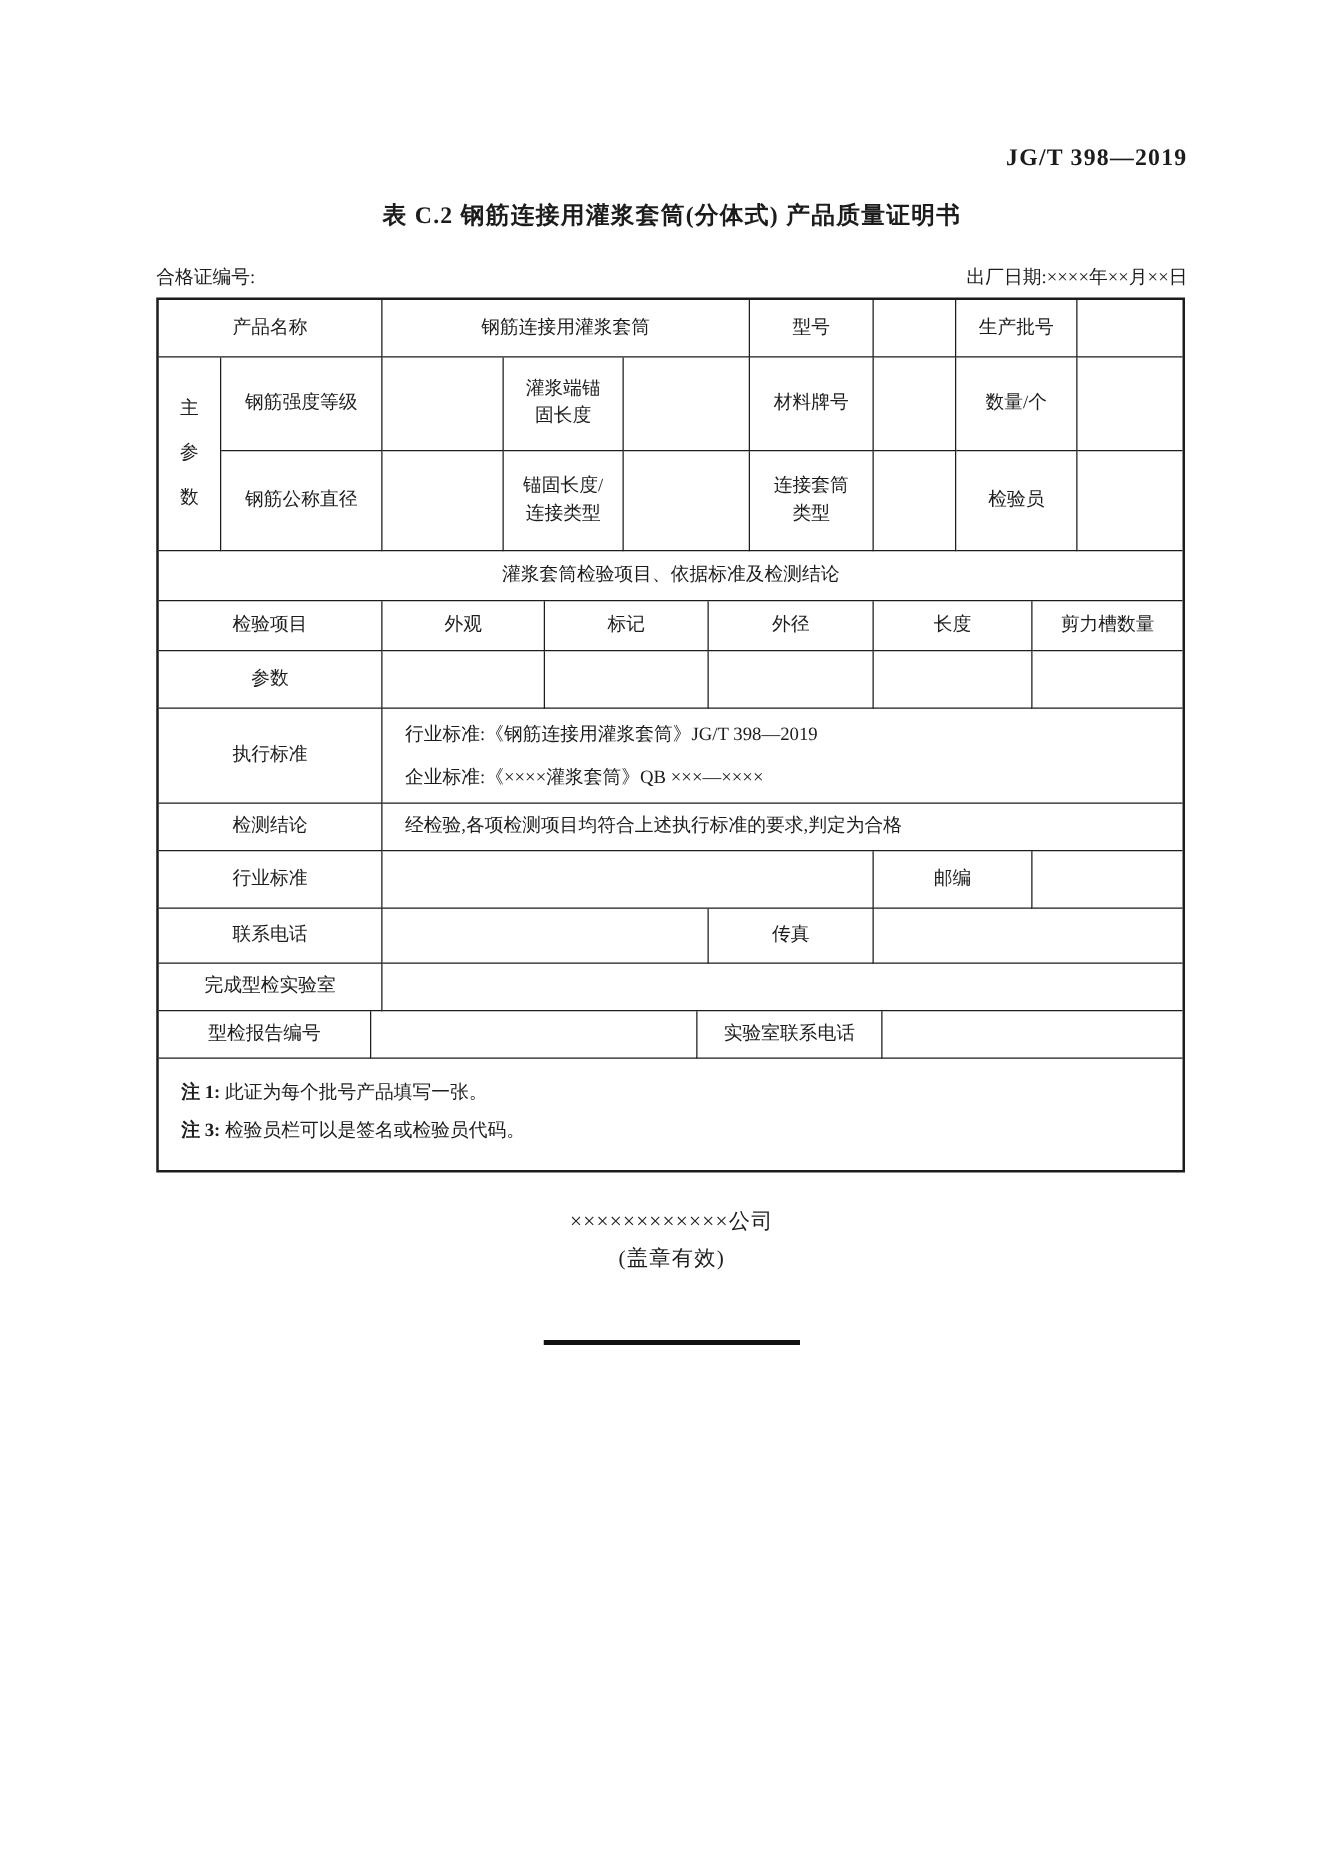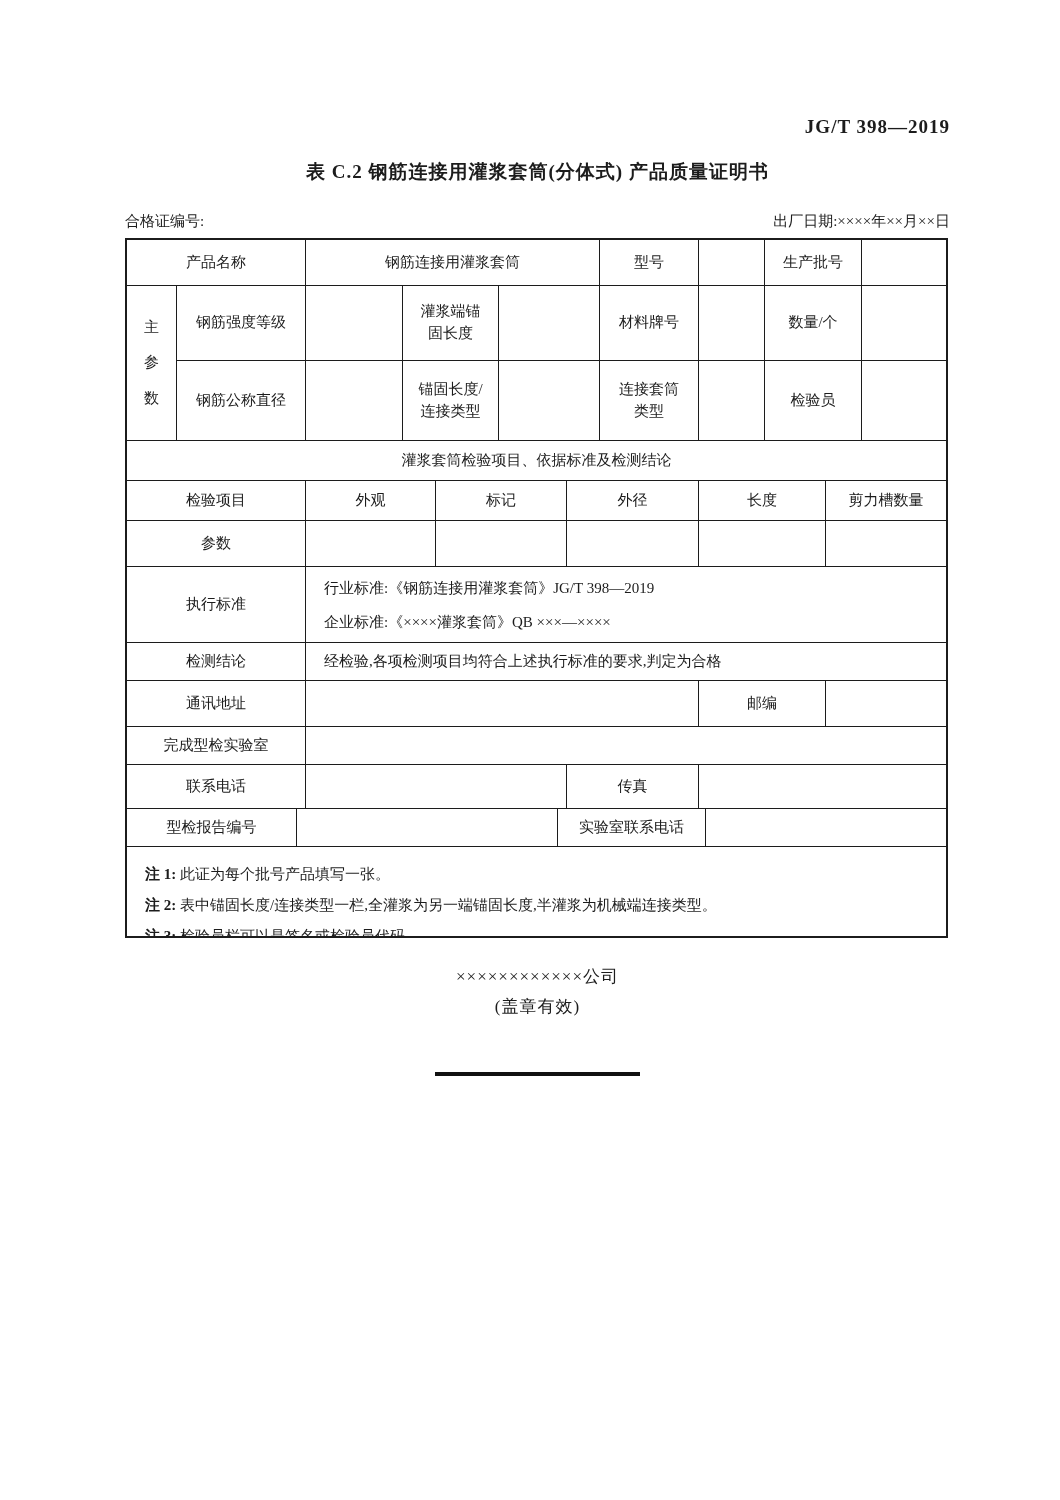--- a/index.html
+++ b/index.html
@@ -178,56 +178,52 @@
           </div>
         </div>
       </div>
 
       <div class="tr" style="height:38px">
         <div class="td" style="width:179px">检测结论</div>
         <div class="td last left" style="flex:1">经检验,各项检测项目均符合上述执行标准的要求,判定为合格</div>
       </div>
 
       <div class="tr" style="height:46px">
-        <div class="td" style="width:179px">通讯地址</div>
+        <div class="td" style="width:179px">行业标准</div>
         <div class="td" style="width:393px"></div>
         <div class="td" style="width:127px">邮编</div>
-        <div class="td last" style="flex:1"></div>
-      </div>
-
-      <div class="tr" style="height:38px">
-        <div class="td" style="width:179px">完成型检实验室</div>
         <div class="td last" style="flex:1"></div>
       </div>
 
       <div class="tr" style="height:44px">
         <div class="td" style="width:179px">联系电话</div>
         <div class="td" style="width:261px"></div>
         <div class="td" style="width:132px">传真</div>
+        <div class="td last" style="flex:1"></div>
+      </div>
+
+      <div class="tr" style="height:38px">
+        <div class="td" style="width:179px">完成型检实验室</div>
         <div class="td last" style="flex:1"></div>
       </div>
 
       <div class="tr" style="height:38px">
         <div class="td" style="width:170px">型检报告编号</div>
         <div class="td" style="width:261px"></div>
         <div class="td" style="width:148px">实验室联系电话</div>
         <div class="td last" style="flex:1"></div>
       </div>
 
       <div class="tr" style="height:89px">
         <div class="td last left notes" style="flex:1; align-items:flex-start; display:block">
           <div class="note-line">
             <span class="note-label">注 1:</span>
             <span>此证为每个批号产品填写一张。</span>
           </div>
           <div class="note-line">
-            <span class="note-label">注 2:</span>
-            <span>表中锚固长度/连接类型一栏,全灌浆为另一端锚固长度,半灌浆为机械端连接类型。</span>
-          </div>
-          <div class="note-line">
             <span class="note-label">注 3:</span>
             <span>检验员栏可以是签名或检验员代码。</span>
           </div>
         </div>
       </div>
 
     </div>
 
     <div class="company-block">
       <div>××××××××××××公司</div>

